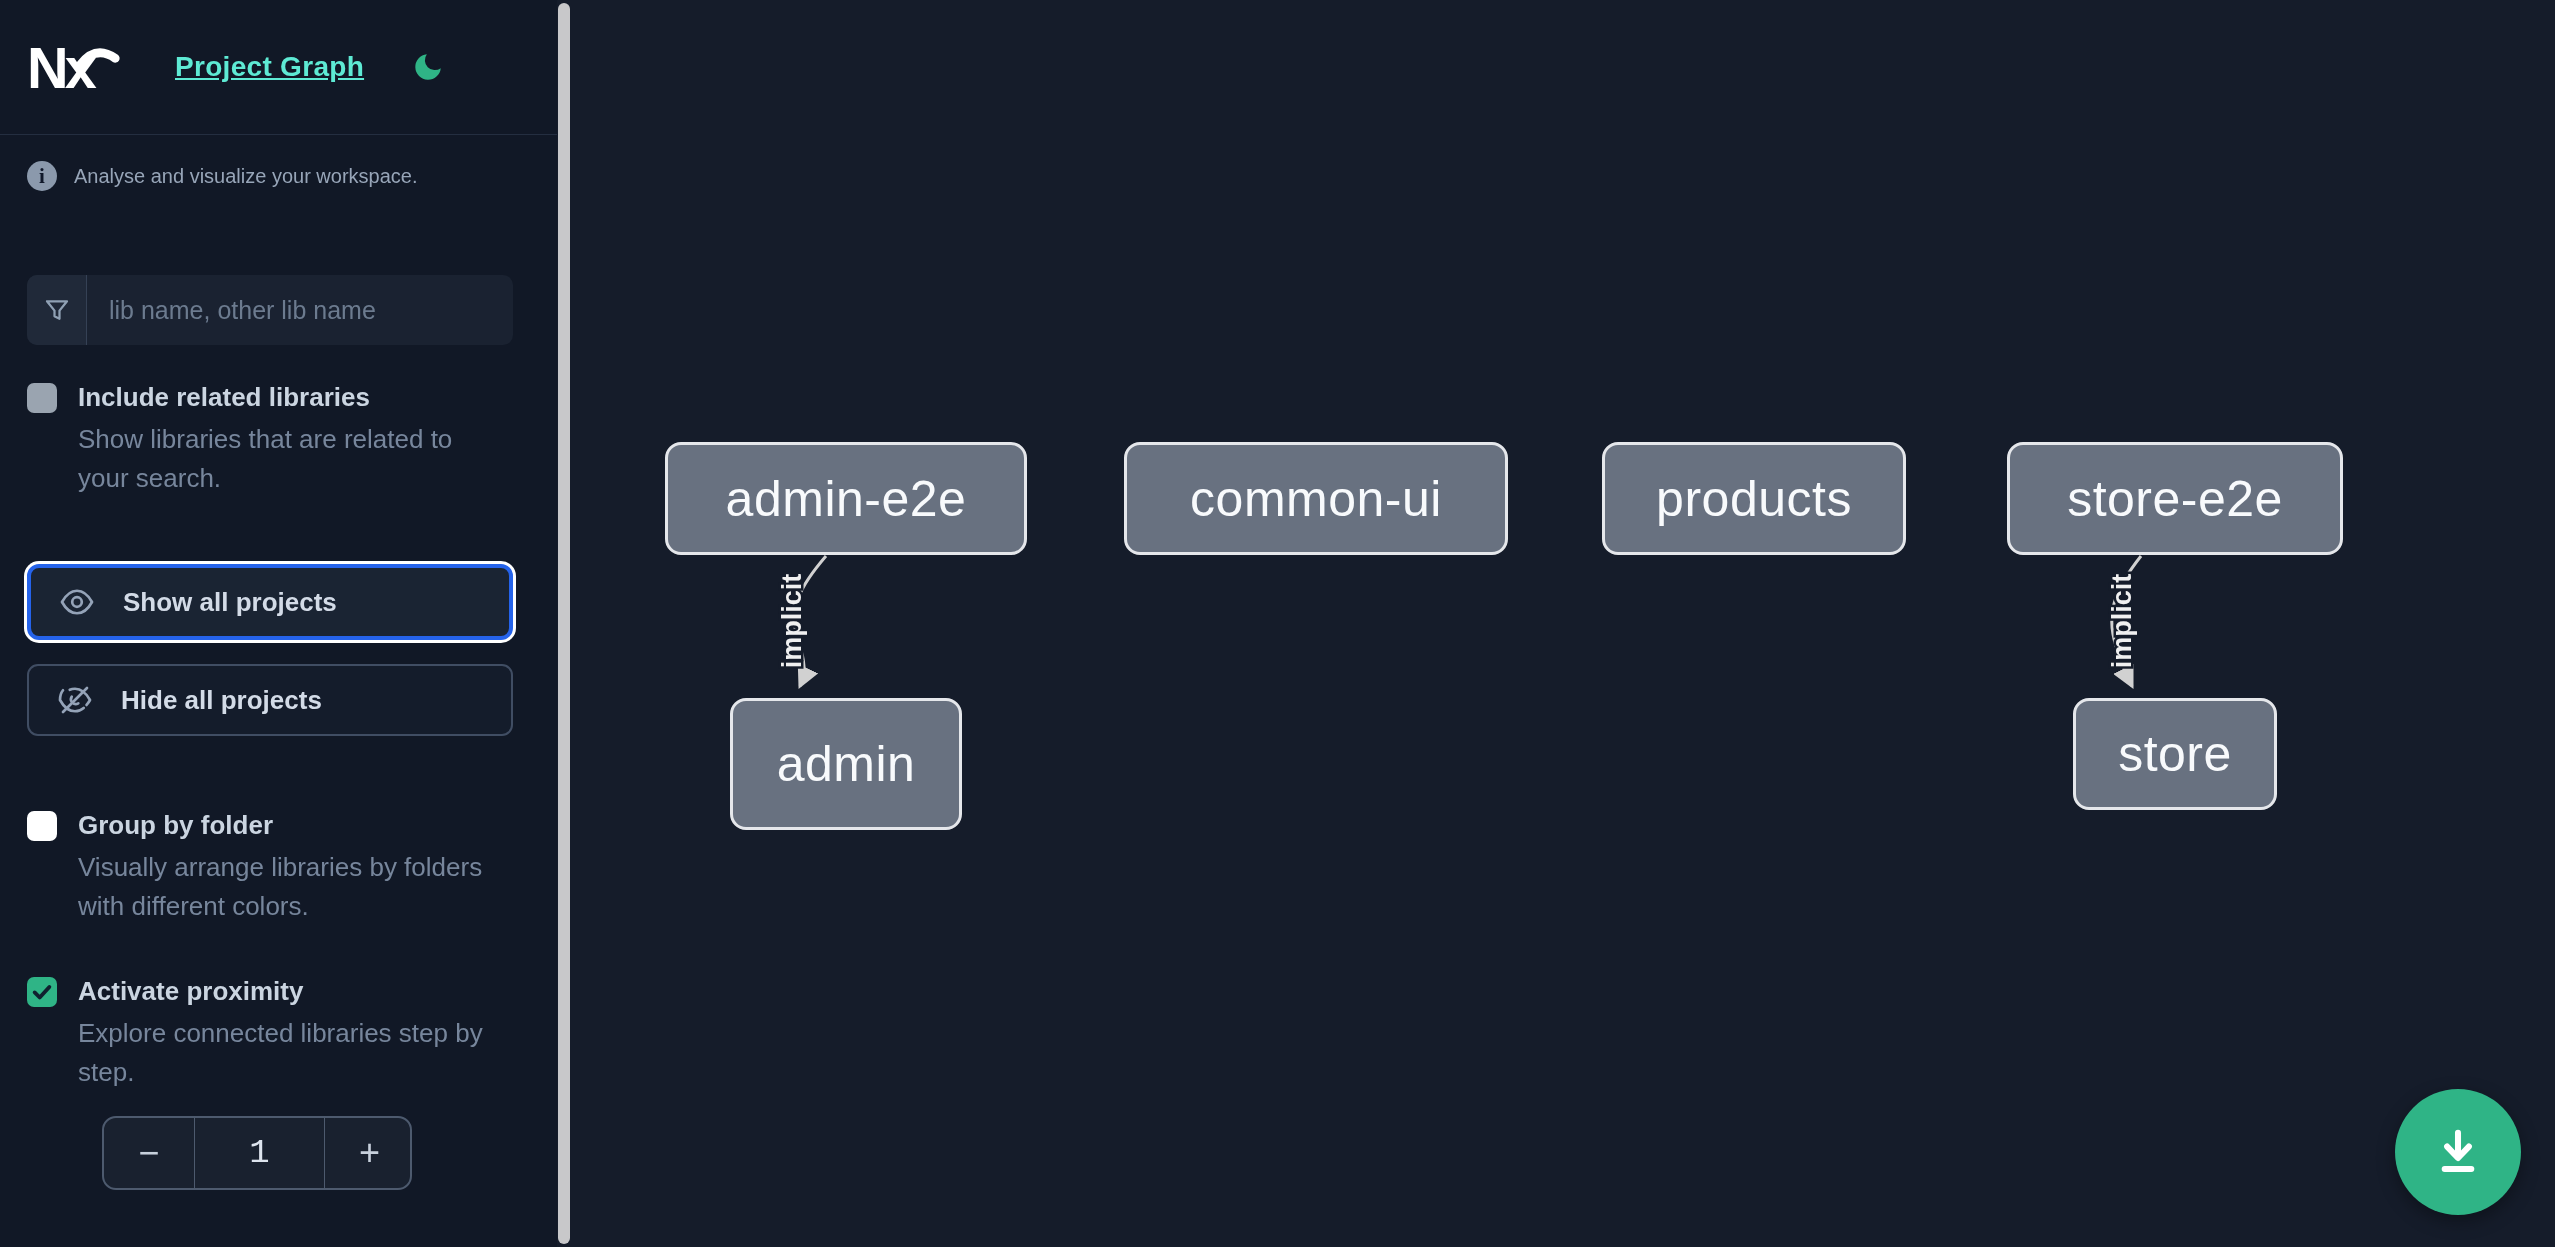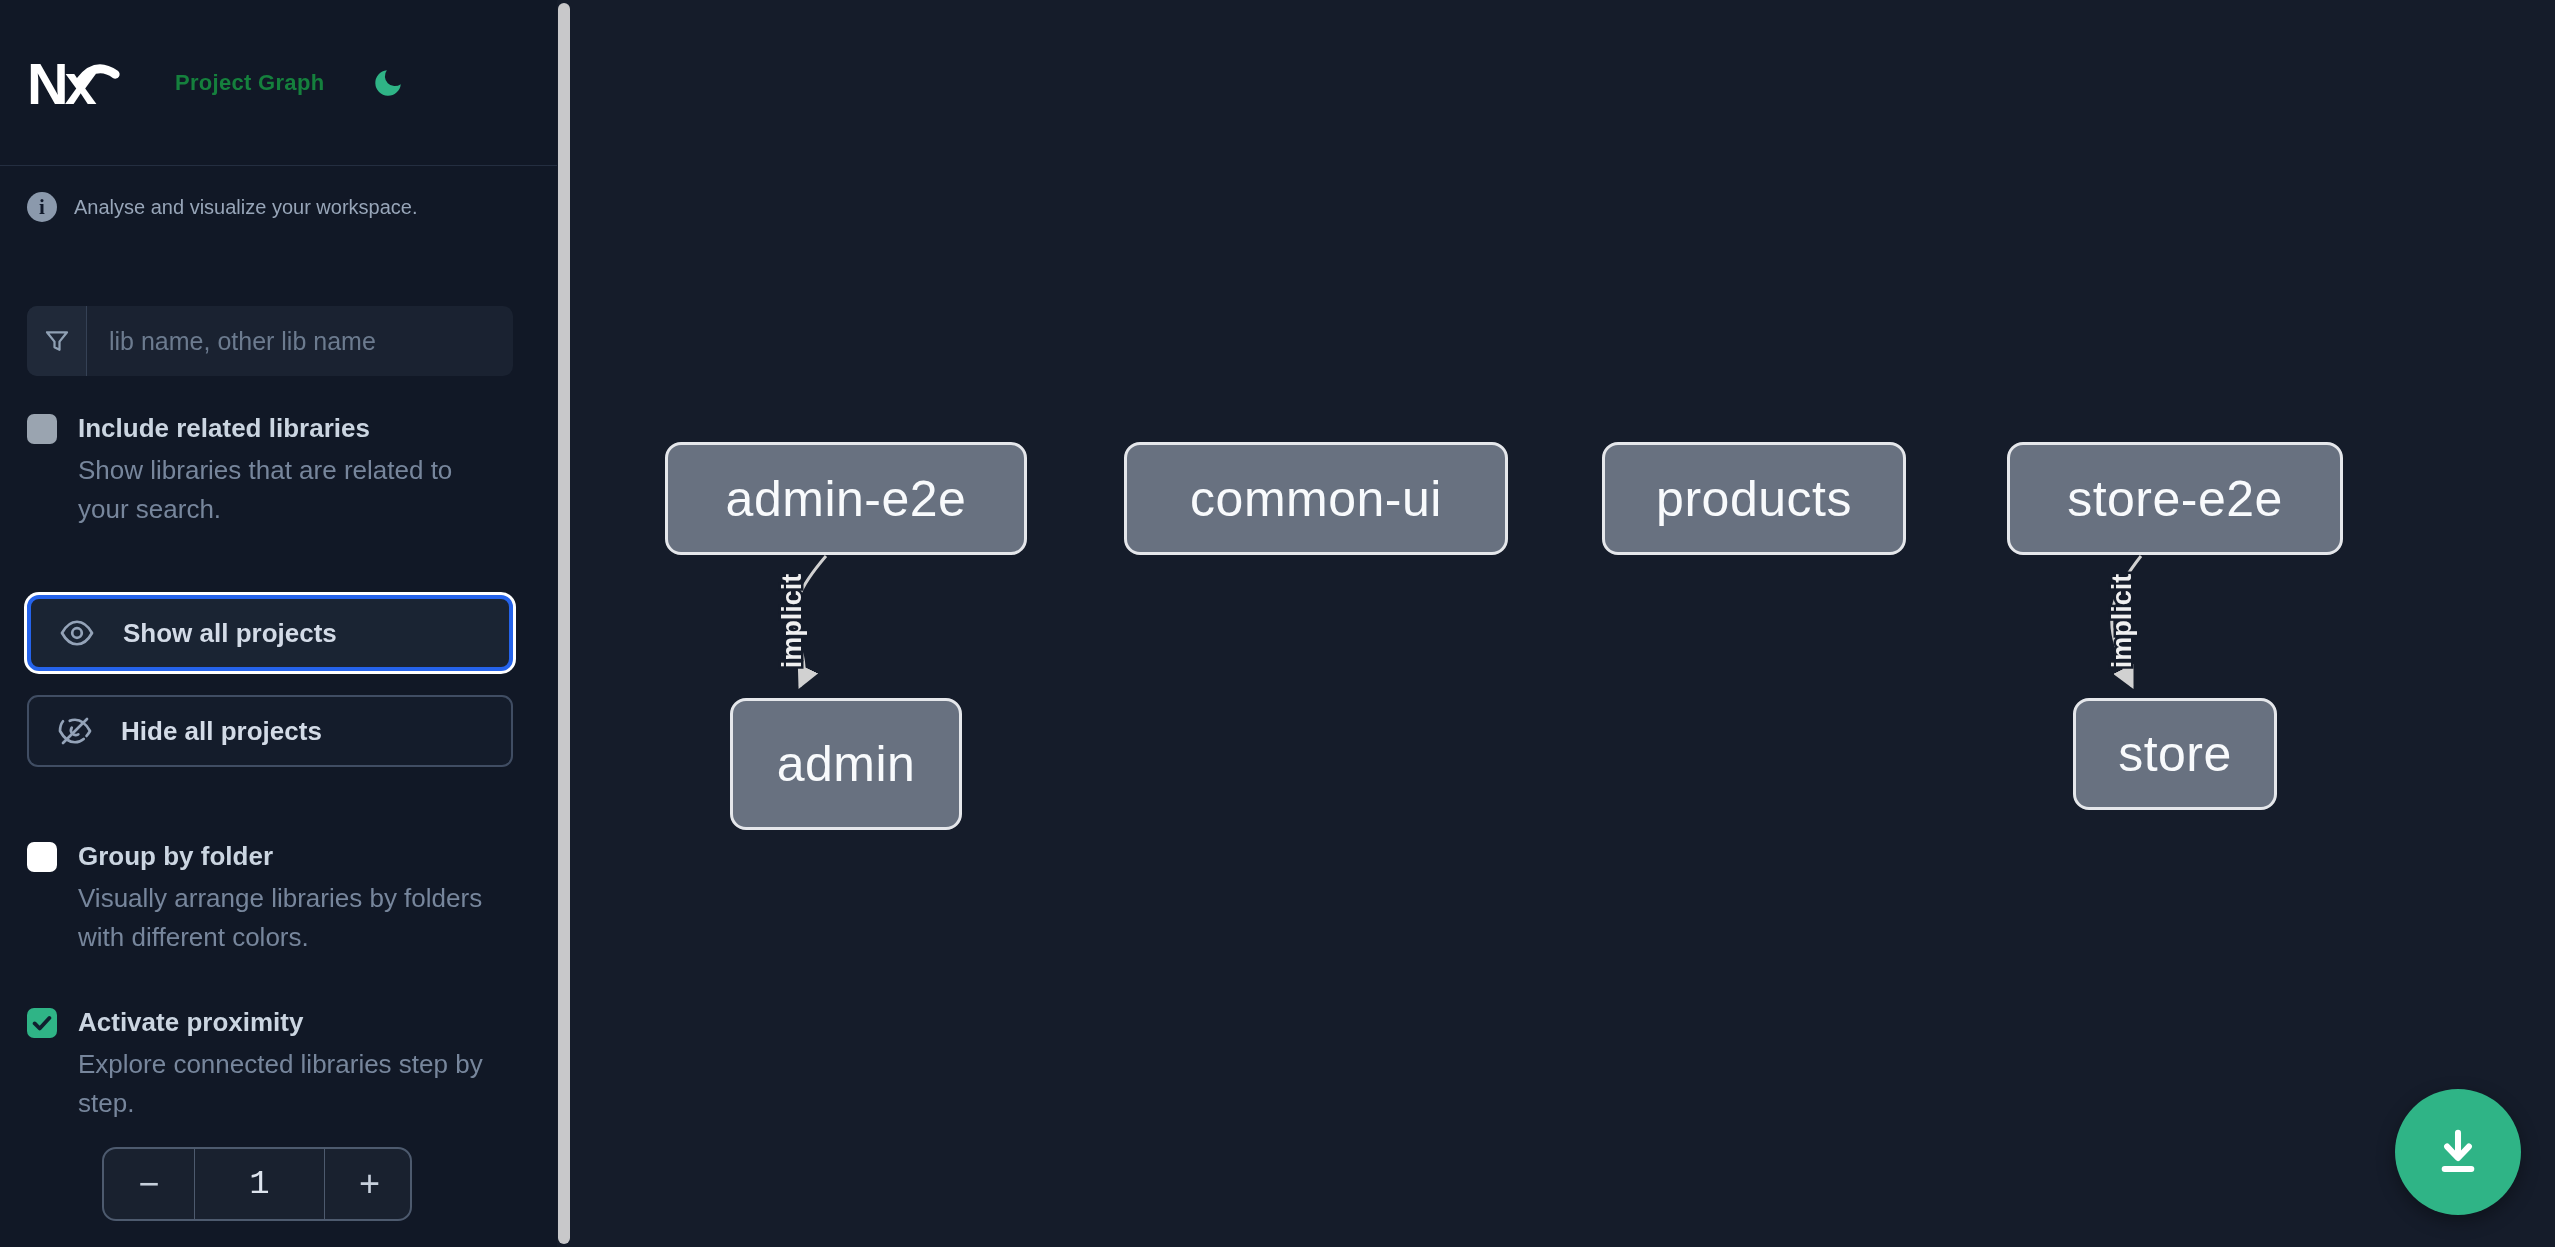--- a/index.html
+++ b/index.html
@@ -27,25 +27,25 @@
     color:#f8fafc; font-size:50px; letter-spacing:0.5px; cursor:pointer;
     font-family:"Liberation Sans", sans-serif;
   }
 
   
   #sidebar {
     position:absolute; left:0; top:0; width:557px; height:1247px; z-index:2;
     background:#111826; color:#cbd5e1;
   }
   .side-header {
-    height:166px; display:flex; align-items:center; padding-left:27px;
+    height:135px; display:flex; align-items:center; padding-left:27px;
     border-bottom:1px solid #242e40;
   }
   .nx-logo { width:96px; height:64px; flex:0 0 auto; }
-  .side-title { margin-left:52px; font-size:22px; font-weight:700; color:#15803d; letter-spacing:0.3px; }
+  .side-title { margin-left:52px; font-size:28px; font-weight:700; color:#5eead4; letter-spacing:0.3px;text-decoration:underline; }
   .theme-btn { margin-left:44px; background:none; border:none; cursor:pointer; width:40px; height:40px;
     display:flex; align-items:center; justify-content:center; }
 
   .tagline-row { margin:26px 44px 0 27px; display:flex; align-items:center; gap:17px; }
   .info-icon {
     width:30px; height:30px; border-radius:50%; background:#8b99ac; flex:0 0 auto;
     display:flex; align-items:center; justify-content:center;
     color:#10182a; font-weight:800; font-size:21px; font-family:"Liberation Serif", serif;
   }
   .tagline-text { font-size:20px; color:#97a5b8; }

